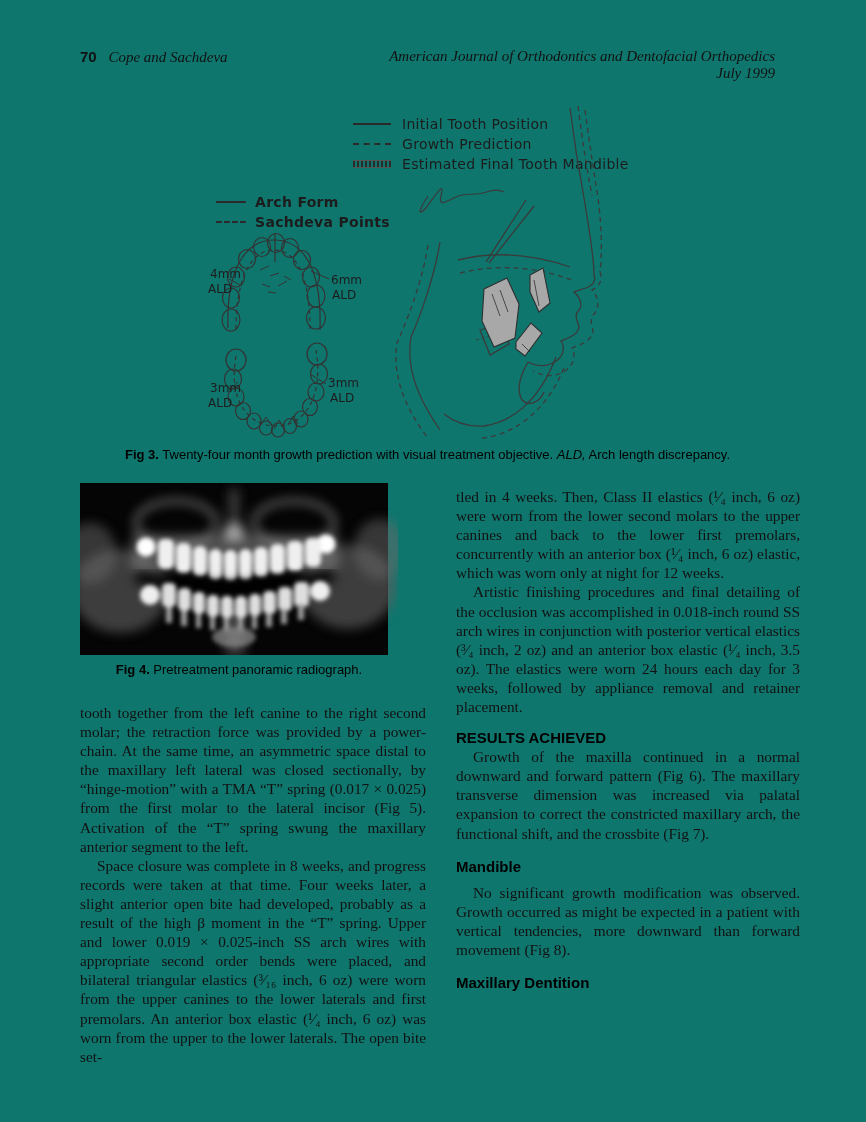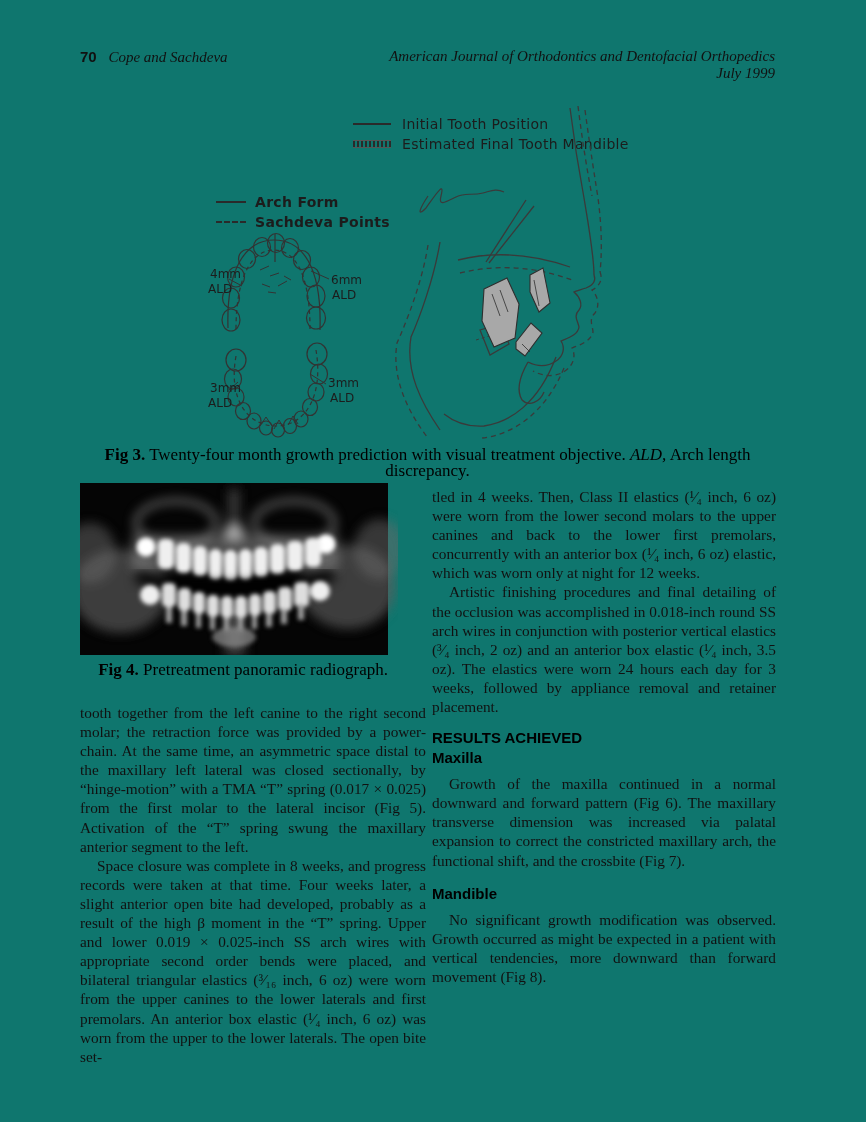--- a/index.html
+++ b/index.html
@@ -29,31 +29,31 @@
   .mk-dashed { border-top:2.5px dashed #2a2a2a; height:0; }
   .mk-hatch  { height:6px;
     background:repeating-linear-gradient(90deg,#2a2a2a 0 2px,transparent 2px 4px);
     border-top:1px solid #555; border-bottom:1px solid #555; }
   .legend-arch .mk { width:30px; margin-right:9px; }
   .archsvg-upper { position:absolute; left:118px; top:132px; }
   .archsvg-lower { position:absolute; left:118px; top:238px; }
   .cephsvg { position:absolute; left:308px; top:4px; }
   svg text.handtxt { font-family:"DejaVu Sans", sans-serif; font-size:12px; fill:#1c1c1c; }
   
-  .caption { font-family:Liberation Serif, serif; font-size:17px; line-height:16px; color:#000; }
+  .caption { font-family:Liberation Sans, sans-serif; font-size:13px; line-height:16px; color:#000; }
   .cap3 { position:absolute; left:80px; top:447px; width:695px; text-align:center; }
-  .cap4 { position:absolute; left:70px; top:662px; width:318px; text-align:right; }
+  .cap4 { position:absolute; left:80px; top:662px; width:318px; text-align:center; }
   .capb { font-weight:bold; }
   .capi { font-style:italic; }
   
   .fig4 { position:absolute; left:80px; top:483px; width:318px; height:172px; }
   
   .col { position:absolute; font-size:15.3px; line-height:19.1px; text-align:justify; }
   .col-left  { left:80px;  top:703px; width:346px; }
-  .col-right { left:432px; top:487px; width:344px; }
+  .col-right { left:456px; top:487px; width:344px; }
   .col p { margin:0; }
   .col p.indent { text-indent:17px; }
   h3.sec { font:bold 15px/18px "Liberation Sans", sans-serif; margin:13px 0 0 0; color:#000; }
   h4.sub { font:bold 15px/18px "Liberation Sans", sans-serif; margin:3px 0 0 0; color:#000; }
   h4.sub.spaced { margin-top:15px; }
   .col h3 + h4 { margin-top:2px; }
   .col h4 + p { margin-top:7px; }
 </style>
 </head>
 <body>
@@ -70,20 +70,24 @@
       <div>July 1999</div>
     </div>
   </div>
 
   <div class="fig3">
 
     <div class="legend-tracing hand">
       <div class="legend-row">
         <span class="mk mk-solid"></span>
         <span class="lbl">Initial Tooth Position</span>
+      </div>
+      <div class="legend-row">
+        <span class="mk mk-dashed"></span>
+        <span class="lbl">Growth Prediction</span>
       </div>
       <div class="legend-row">
         <span class="mk mk-hatch"></span>
         <span class="lbl">Estimated Final Tooth Mandible</span>
       </div>
     </div>
 
     <div class="legend-arch hand">
       <div class="legend-row">
         <span class="mk mk-solid"></span>
@@ -274,21 +278,21 @@
     <p>tooth together from the left canine to the right second molar; the retraction force was provided by a power-chain. At the same time, an asymmetric space distal to the maxillary left lateral was closed sectionally, by “hinge-motion” with a TMA “T” spring (0.017 × 0.025) from the first molar to the lateral incisor (Fig 5). Activation of the “T” spring swung the maxillary anterior segment to the left.</p>
     <p class="indent">Space closure was complete in 8 weeks, and progress records were taken at that time. Four weeks later, a slight anterior open bite had developed, probably as a result of the high β moment in the “T” spring. Upper and lower 0.019 × 0.025-inch SS arch wires with appropriate second order bends were placed, and bilateral triangular elastics (³⁄₁₆ inch, 6 oz) were worn from the upper canines to the lower laterals and first premolars. An anterior box elastic (¹⁄₄ inch, 6 oz) was worn from the upper to the lower laterals. The open bite set-</p>
   </div>
 
   <div class="col col-right">
     <p>tled in 4 weeks. Then, Class II elastics (¹⁄₄ inch, 6 oz) were worn from the lower second molars to the upper canines and back to the lower first premolars, concurrently with an anterior box (¹⁄₄ inch, 6 oz) elastic, which was worn only at night for 12 weeks.</p>
     <p class="indent">Artistic finishing procedures and final detailing of the occlusion was accomplished in 0.018-inch round SS arch wires in conjunction with posterior vertical elastics (³⁄₄ inch, 2 oz) and an anterior box elastic (¹⁄₄ inch, 3.5 oz). The elastics were worn 24 hours each day for 3 weeks, followed by appliance removal and retainer placement.</p>
 
     <h3 class="sec">RESULTS ACHIEVED</h3>
 
-    <h4 class="sub">Maxilla</h4>
     <p class="indent">Growth of the maxilla continued in a normal downward and forward pattern (Fig 6). The maxillary transverse dimension was increased via palatal expansion to correct the constricted maxillary arch, the functional shift, and the crossbite (Fig 7).</p>
 
     <h4 class="sub spaced">Mandible</h4>
     <p class="indent">No significant growth modification was observed. Growth occurred as might be expected in a patient with vertical tendencies, more downward than forward movement (Fig 8).</p>
 
+    <h4 class="sub spaced">Maxillary Dentition</h4>
   </div>
 
 </div>
 
 </body></html>

